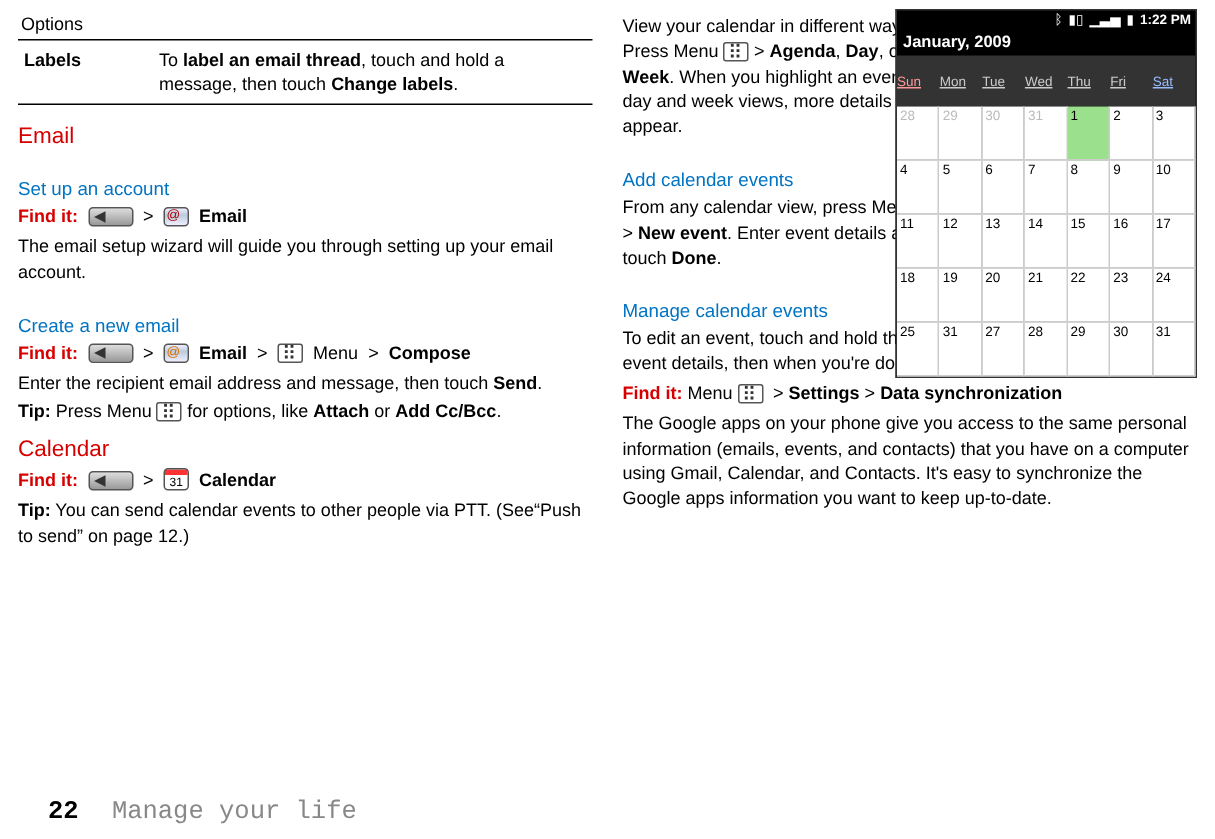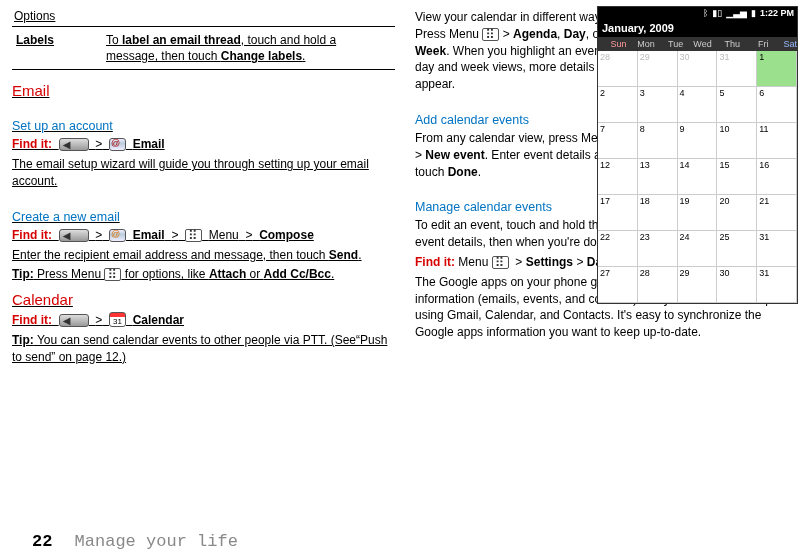--- a/index.html
+++ b/index.html
@@ -12,21 +12,21 @@
     position: relative;
     background: #fff;
   }
   .page {
     display: flex;
     padding: 6px 12px 0 12px;
     gap: 20px;
     height: 100%;
   }
   .col { flex: 1; }
-  .col-left { width: 49%; text-decoration: underline; }
+  .col-left { width: 49%; }
   .col-right { width: 50%; position: relative; }
   table.opt { width: 100%; border-collapse: collapse; margin-bottom: 12px; }
   table.opt th { text-align: left; border-bottom: 1px solid #000; padding: 3px 2px; font-weight: normal; font-size: 12px;}
   table.opt td { vertical-align: top; padding: 5px 4px; font-size: 12px; line-height: 1.35; }
   table.opt tr.bb td { border-bottom: 1px solid #000; }
   .label-col { width: 90px; margin-left: 36px; }
   h2 { color: #d70000; font-size: 15px; font-weight: normal; margin: 8px 0 4px 0; }
   h3 { color: #0073c2; font-size: 12.5px; font-weight: normal; margin: 20px 0 3px 0; }
   .findit { color: #d70000; font-weight: bold; }
   p { font-size: 12px; line-height: 1.4; margin: 3px 0; }
@@ -78,24 +78,24 @@
     position: absolute; top: 0; right: 0;
     width: 201px;
     background:#000; color:#fff;
     font-size:10px;
     border:1px solid #333;
   }
   .calwidget .status { display:flex; justify-content:flex-end; gap:4px; padding:1px 3px; font-size:9px; }
   .calwidget .status span { display:inline-block; }
   .calwidget .title { font-weight:bold; padding:3px 4px; font-size:11px; }
   .calwidget .dow { display:flex; background:#333; }
-  .calwidget .dow div { flex:1; text-align:right; font-size:9px; padding:2px 0; color:#ccc;}
+  .calwidget .dow div { flex:1; text-align:left; font-size:9px; padding:12px 0; color:#ccc;text-decoration:underline;}
   .calwidget .dow .sun { color:#f99; }
   .calwidget .dow .sat { color:#9bf; }
-  .calwidget .grid { display:grid; grid-template-columns: repeat(5,1fr); }
+  .calwidget .grid { display:grid; grid-template-columns: repeat(7,1fr); }
   .calwidget .cell {
     height: 36px; background:#fff; color:#000;
     border-right:1px solid #ccc; border-bottom:1px solid #ccc;
     font-size:9px; padding:1px 2px;
   }
   .calwidget .cell.other { color:#bbb; }
   .calwidget .cell.sel { background:#9be08c; }
   .right-text { width: 58%; }
 </style>
 </head>

